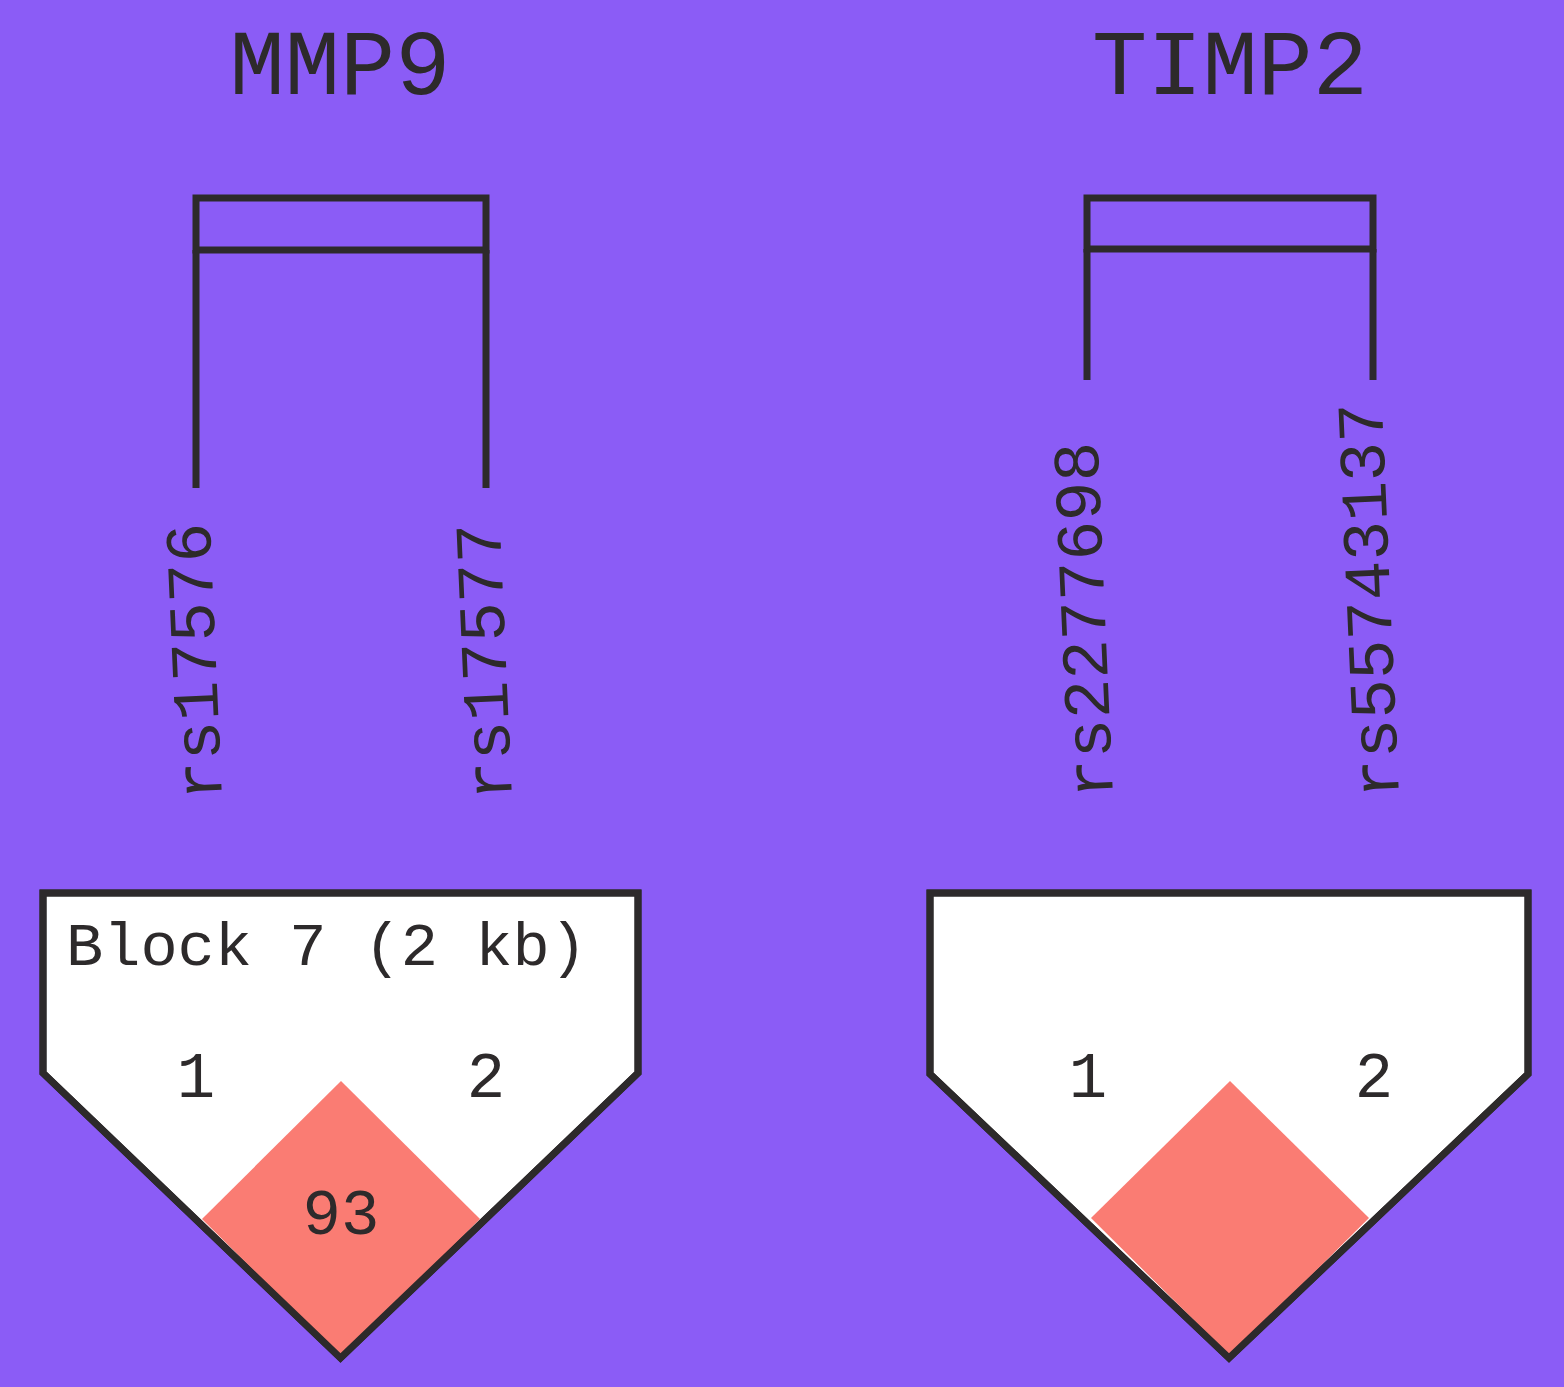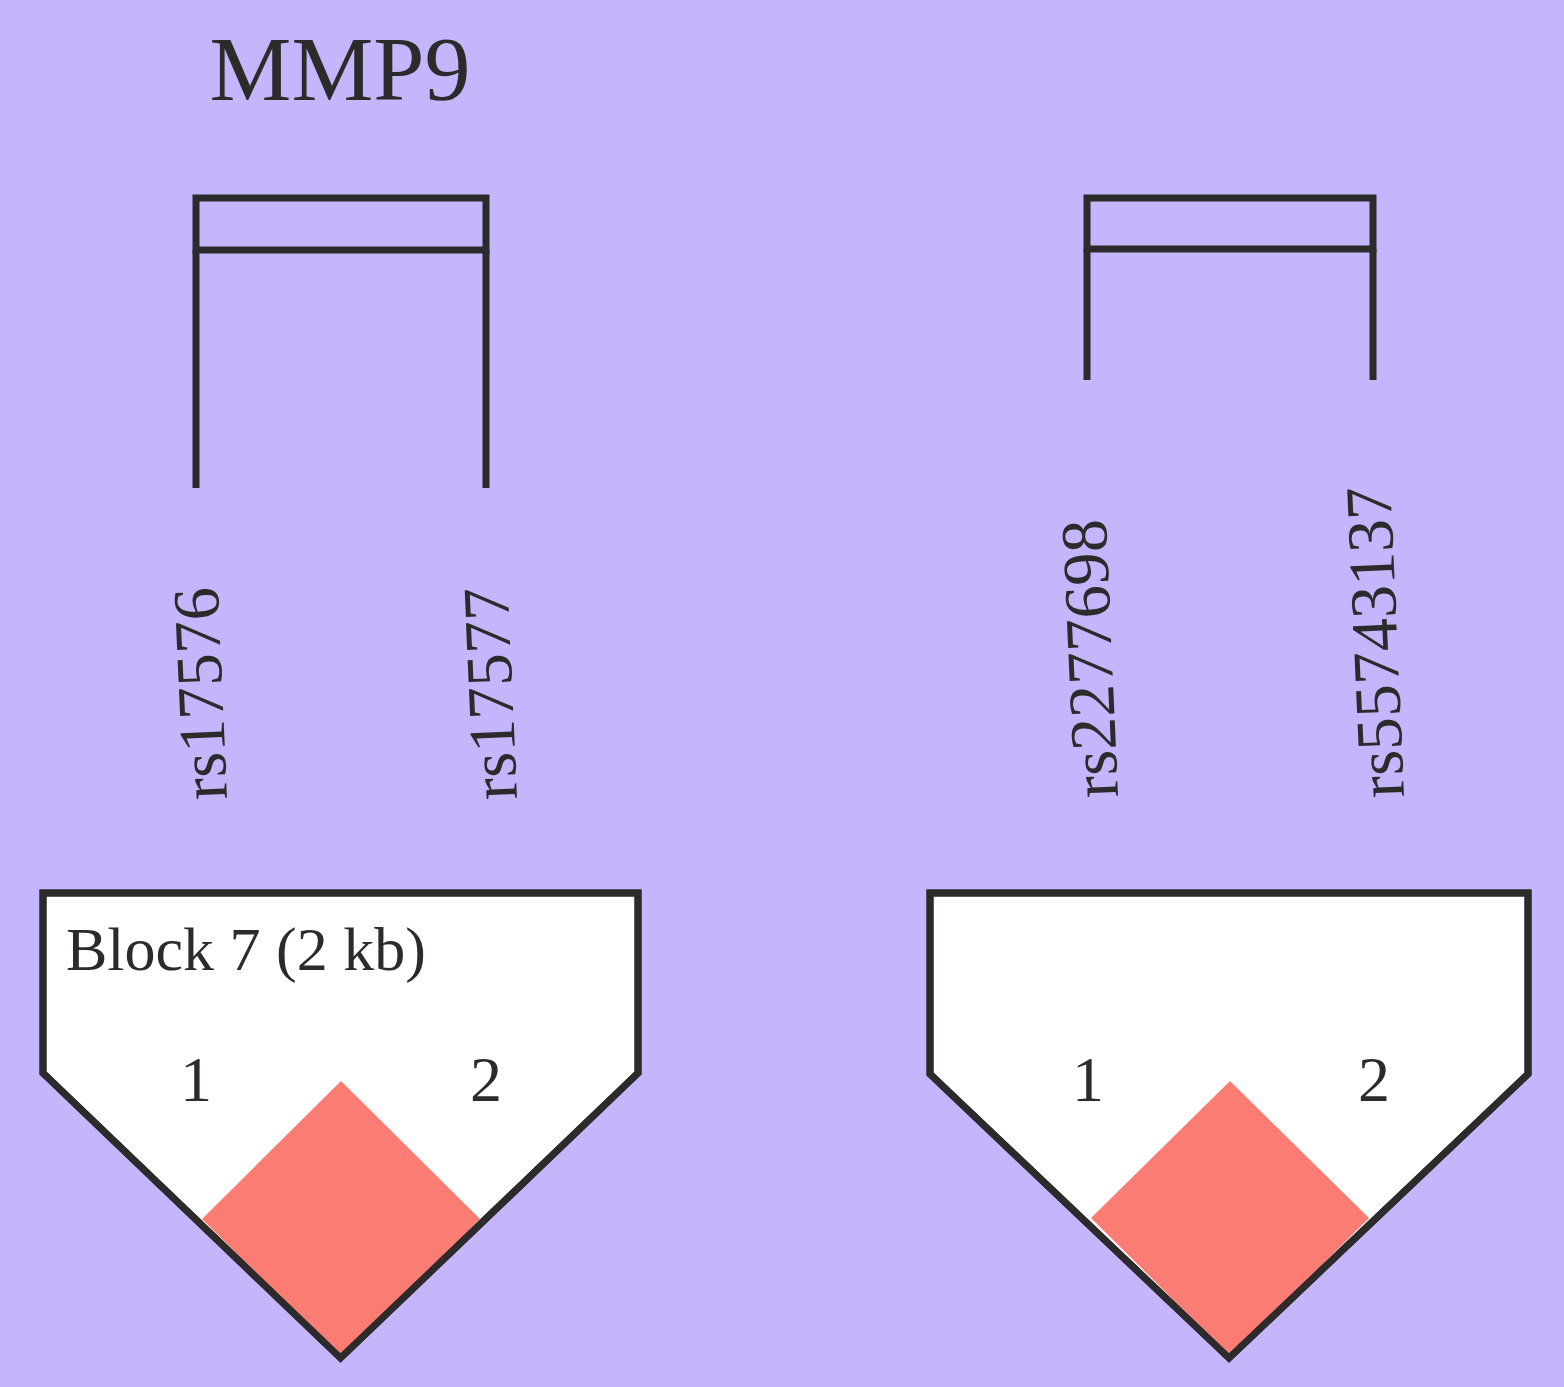--- a/index.html
+++ b/index.html
@@ -1,21 +1,21 @@
 <!DOCTYPE html>
 <html><head>
 <meta charset="utf-8">
 <style>
   html, body { margin: 0; padding: 0; background: #ffffff; }
   .canvas {
     position: relative;
     width: 1564px;
     height: 1387px;
-    background: #c4b5fd;
-    font-family: Liberation Serif, serif;
+    background: #8b5cf6;
+    font-family: Liberation Mono, monospace;
     color: #2D2A2B;
     overflow: hidden;
   }
   .abs { position: absolute; }
   svg.figure-geometry { position: absolute; left: 0; top: 0; }
   .geo { fill: none; stroke: #2D2A2B; stroke-width: 7; }
   .pent-fill { fill: #ffffff; stroke: #2D2A2B; stroke-width: 7; stroke-linejoin: miter; }
   .pent-stroke { fill: none; stroke: #2D2A2B; stroke-width: 7; stroke-linejoin: miter; }
   .diamond { stroke: none; }
   .gene-title {
@@ -73,28 +73,30 @@
     <polygon class="pent-fill" points="43,893 638,893 638,1073 340.5,1358 43,1073"></polygon>
     <polygon class="diamond" points="341,1081 480,1219 341,1357 202,1219" fill="#FA7C73"></polygon>
     <polygon class="pent-stroke" points="43,893 638,893 638,1073 340.5,1358 43,1073"></polygon>
 
     <polygon class="pent-fill" points="930,893 1528,893 1528,1074 1229,1358 930,1074"></polygon>
     <polygon class="diamond" points="1230,1081 1369,1218 1230,1356 1091,1218" fill="#FA7C73"></polygon>
     <polygon class="pent-stroke" points="930,893 1528,893 1528,1074 1229,1358 930,1074"></polygon>
   </svg>
 
   <div class="abs gene-title" style="left:140px; top:19px;">MMP9</div>
+  <div class="abs gene-title" style="left:1030px; top:19px;">TIMP2</div>
 
   <div class="abs snp-label" style="left:205px; top:767px;">rs17576</div>
   <div class="abs snp-label" style="left:495px; top:767px;">rs17577</div>
   <div class="abs snp-label" style="left:1096px; top:765px;">rs2277698</div>
   <div class="abs snp-label" style="left:1382px; top:765px;">rs55743137</div>
 
   <div class="abs block-label" style="left:66px; top:918px;">Block 7 (2 kb)</div>
 
   <div class="abs num" style="left:146px; top:1048px;">1</div>
   <div class="abs num" style="left:436px; top:1048px;">2</div>
   <div class="abs num" style="left:1038px; top:1048px;">1</div>
   <div class="abs num" style="left:1324px; top:1048px;">2</div>
 
+  <div class="abs ld-value" style="left:271px; top:1185px;">93</div>
   <div class="abs ld-value" style="left:1160px; top:1185px;"></div>
 
 </div>
 
 </body></html>

